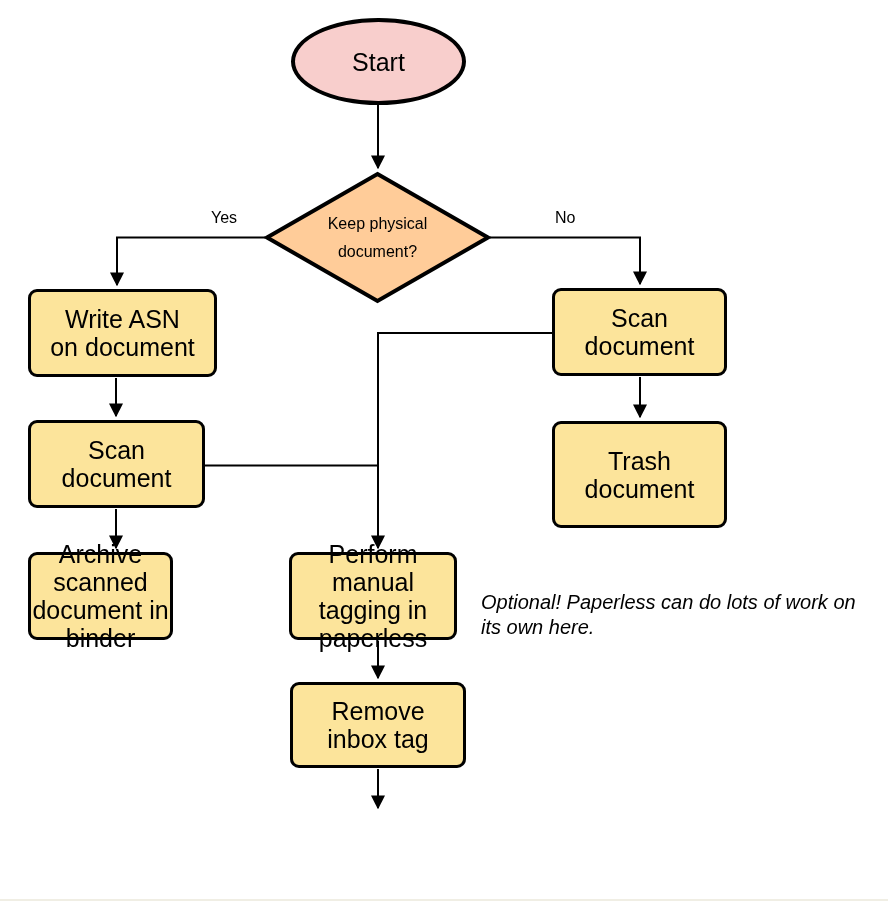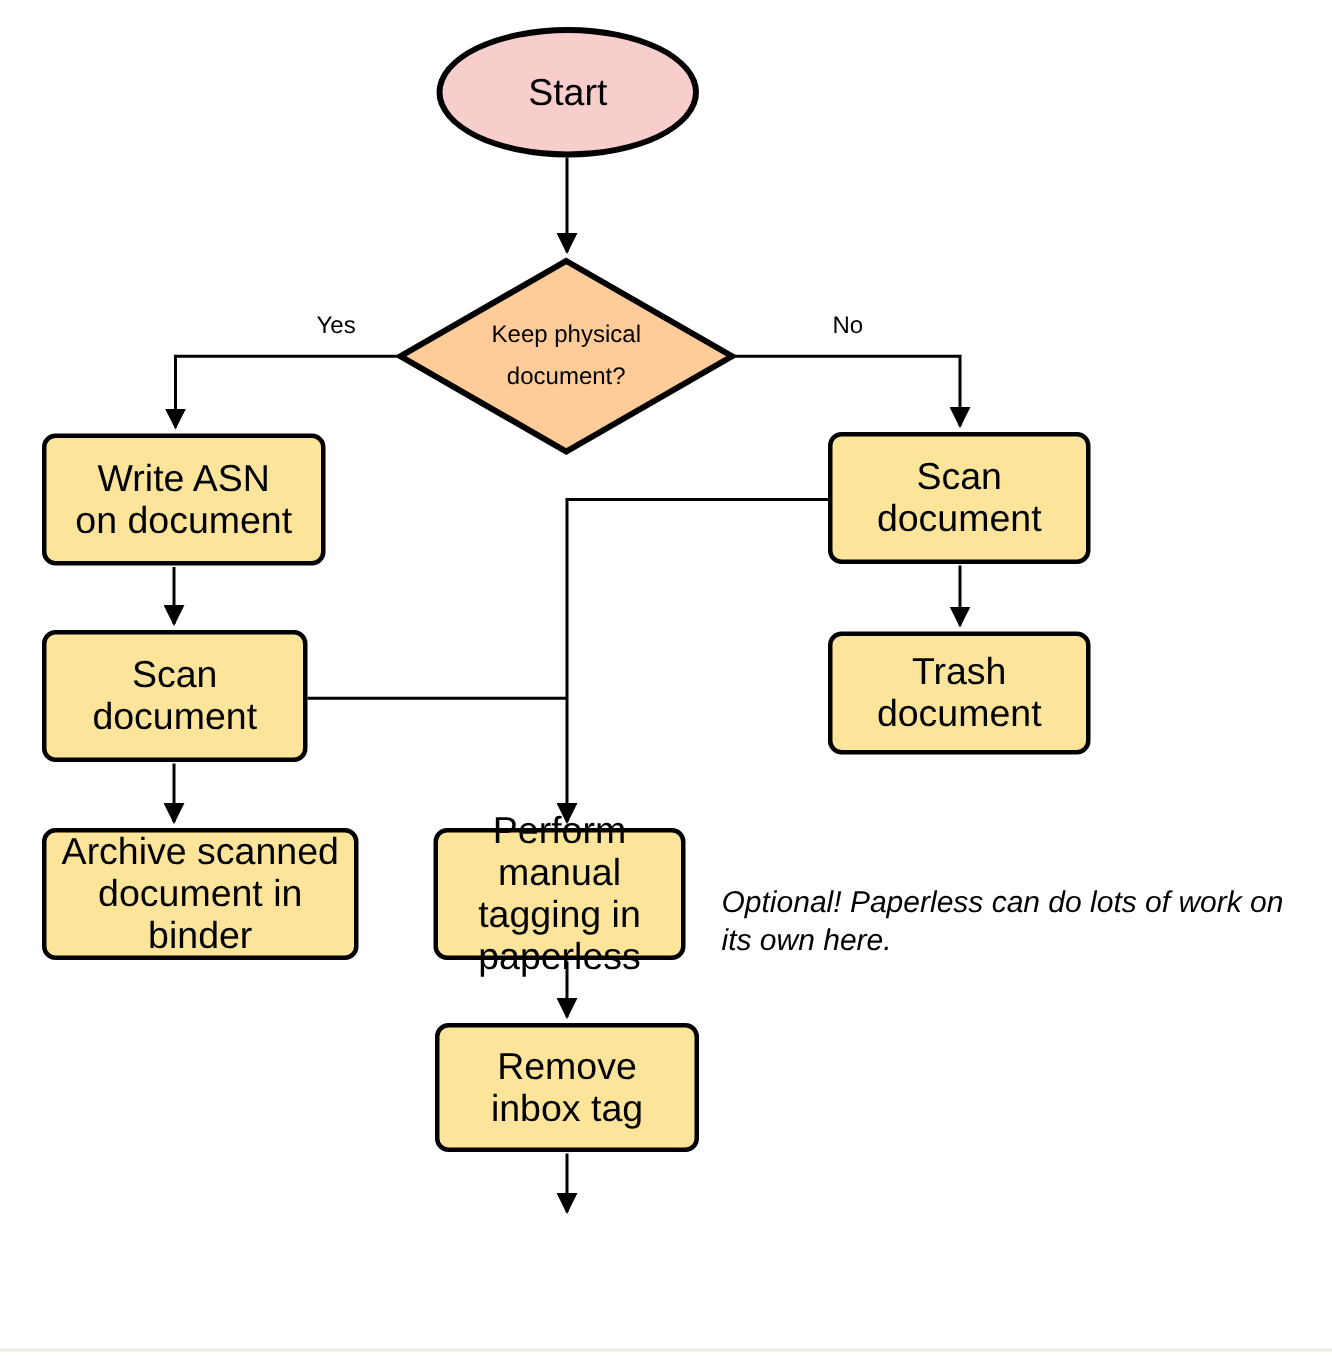--- a/index.html
+++ b/index.html
@@ -121,31 +121,31 @@
 
   <div class="node process" style="left:28px; top:289px; width:189px; height:88px;">
     <span>Write ASN
 on document</span>
   </div>
 
   <div class="node process" style="left:28px; top:420px; width:177px; height:88px;">
     <span>Scan document</span>
   </div>
 
-  <div class="node process" style="left:28px; top:552px; width:211px; height:88px;">
+  <div class="node process" style="left:28px; top:552px; width:145px; height:88px;">
     <span>Archive scanned
 document in
 binder</span>
   </div>
 
   <div class="node process" style="left:552px; top:288px; width:175px; height:88px;">
     <span>Scan document</span>
   </div>
 
-  <div class="node process" style="left:552px; top:421px; width:175px; height:82px;">
+  <div class="node process" style="left:552px; top:421px; width:175px; height:107px;">
     <span>Trash document</span>
   </div>
 
   <div class="node process" style="left:289px; top:552px; width:168px; height:88px;">
     <span>Perform manual
 tagging in
 paperless</span>
   </div>
 
   <div class="note" style="left:481px; top:590px;">Optional! Paperless can do lots of work on

